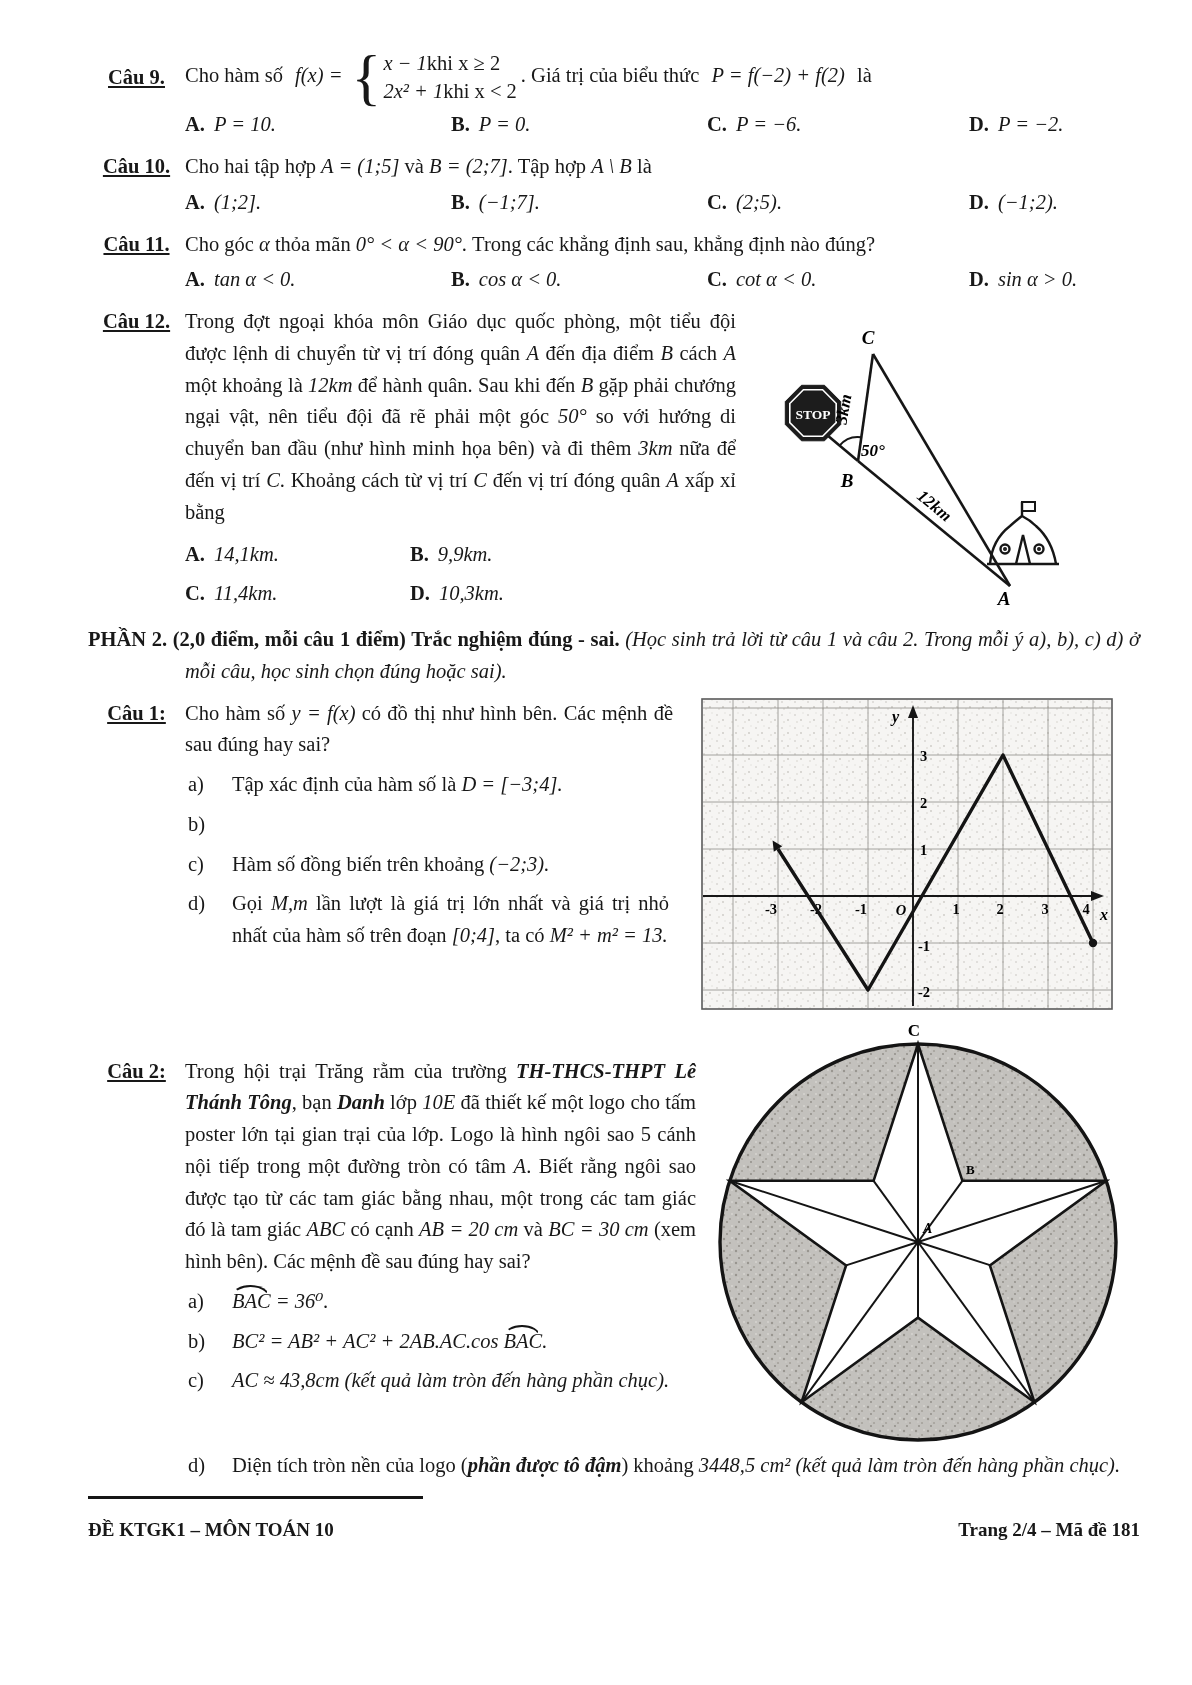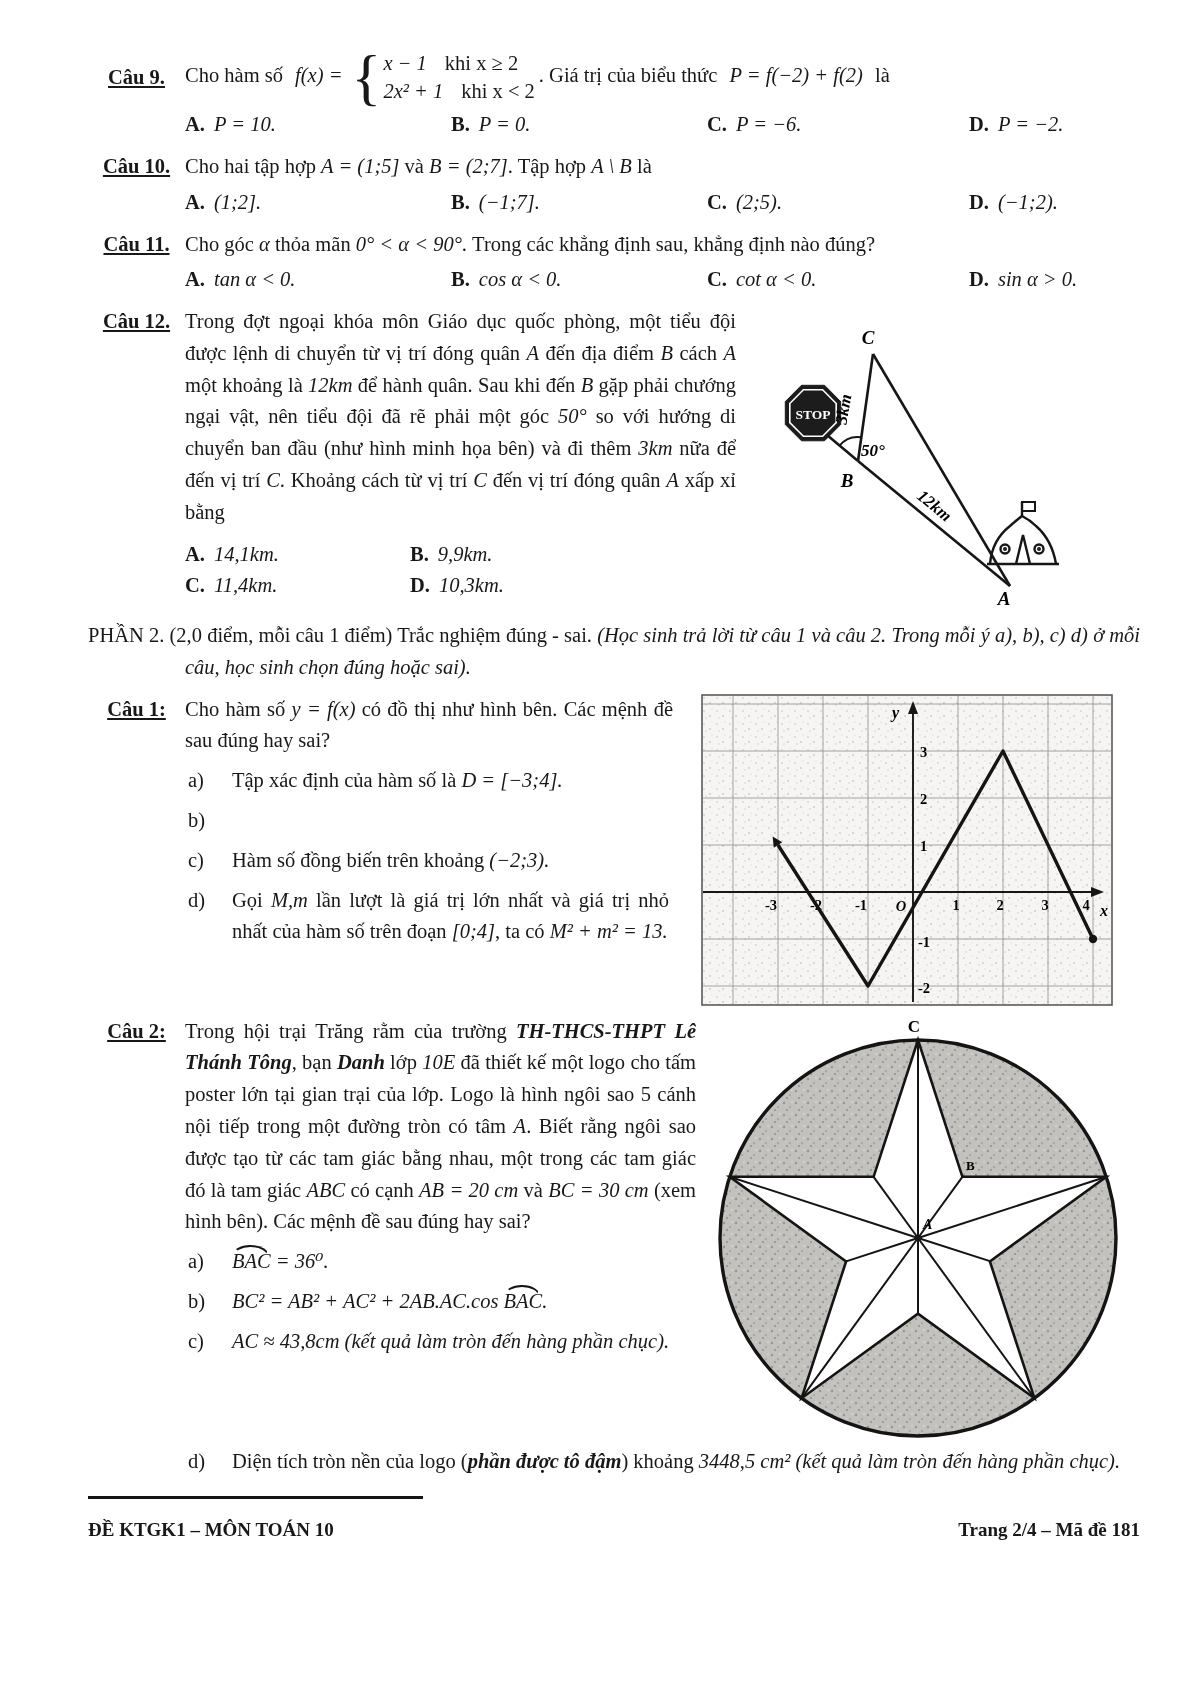--- a/index.html
+++ b/index.html
@@ -5,45 +5,45 @@
   html,body{margin:0;padding:0;}
   body{
     width:1192px;height:1685px;position:relative;overflow:hidden;
     background:#ffffff;color:#181818;
     font-family:"Liberation Serif","DejaVu Serif",serif;
     font-size:20.5px;line-height:1.55;
   }
   .page{padding:50px 52px 0 88px;}
   .m{font-style:italic;}
   .i{font-style:italic;}
-  .b{font-weight:normal;}
+  .b{font-weight:bold;}
   .bi{font-weight:bold;font-style:italic;}
   .arc{position:relative;}
   .arc::after{
     content:"";position:absolute;left:0;right:2px;top:-5px;height:7px;
     border:2px solid transparent;border-top-color:#141414;
     border-radius:50% 50% 0 0 / 100% 100% 0 0;
   }
   .qrow{display:flex;align-items:flex-start;}
   .qrow.center{align-items:center;}
   .qlabel{flex:0 0 97px;font-weight:bold;text-decoration:underline;white-space:nowrap;text-align:center;}
   .qtext{flex:1;text-align:justify;}
   .cases{display:inline-flex;align-items:center;vertical-align:middle;margin:0 4px;}
   .brace{font-size:62px;font-weight:400;line-height:0.85;margin-right:2px;}
   .case-col{display:inline-flex;flex-direction:column;line-height:1.35;}
-  .case-row{display:flex;gap:18px;}
+  .case-row{display:flex;}
   .ans4{display:grid;grid-template-columns:222px 212px 218px 1fr;padding-left:97px;margin:4px 0 10px;gap:44px;}
-  .ans2{display:grid;grid-template-columns:225px 1fr;padding-left:97px;margin:2px 0 2px;max-width:640px;}
+  .ans2{display:grid;grid-template-columns:225px 1fr;padding-left:97px;margin:2px 0 2px;max-width:640px;row-gap:8px;}
   .ans .k{font-weight:bold;margin-right:9px;}
   .ans .v{font-style:italic;}
   .p2{padding-left:97px;text-indent:-97px;margin:12px 0 8px;text-align:justify;}
   .split{display:flex;align-items:flex-start;}
   .q12-left{flex:0 0 648px;}
   .c1-left{flex:0 0 585px;}
-  .c2-left{flex:0 0 608px;}
+  .c2-left{flex:0 0 608px;margin-top:36px;}
   .fig{flex:1;display:flex;justify-content:center;}
   .item{display:flex;margin:8px 0;padding-left:100px;}
   .item .mk{flex:0 0 44px;}
   .item .body{flex:1;text-align:justify;padding-right:4px;}
   .sectiongap{margin-top:10px;}
   .footer{position:absolute;left:88px;right:52px;top:1496px;}
   .footer-rule{width:335px;border-top:3px solid #151515;margin-bottom:16px;}
   .footer-row{display:flex;justify-content:space-between;font-weight:bold;font-size:19px;}
   svg text{font-family:"Liberation Serif","DejaVu Serif",serif;}
 </style>

